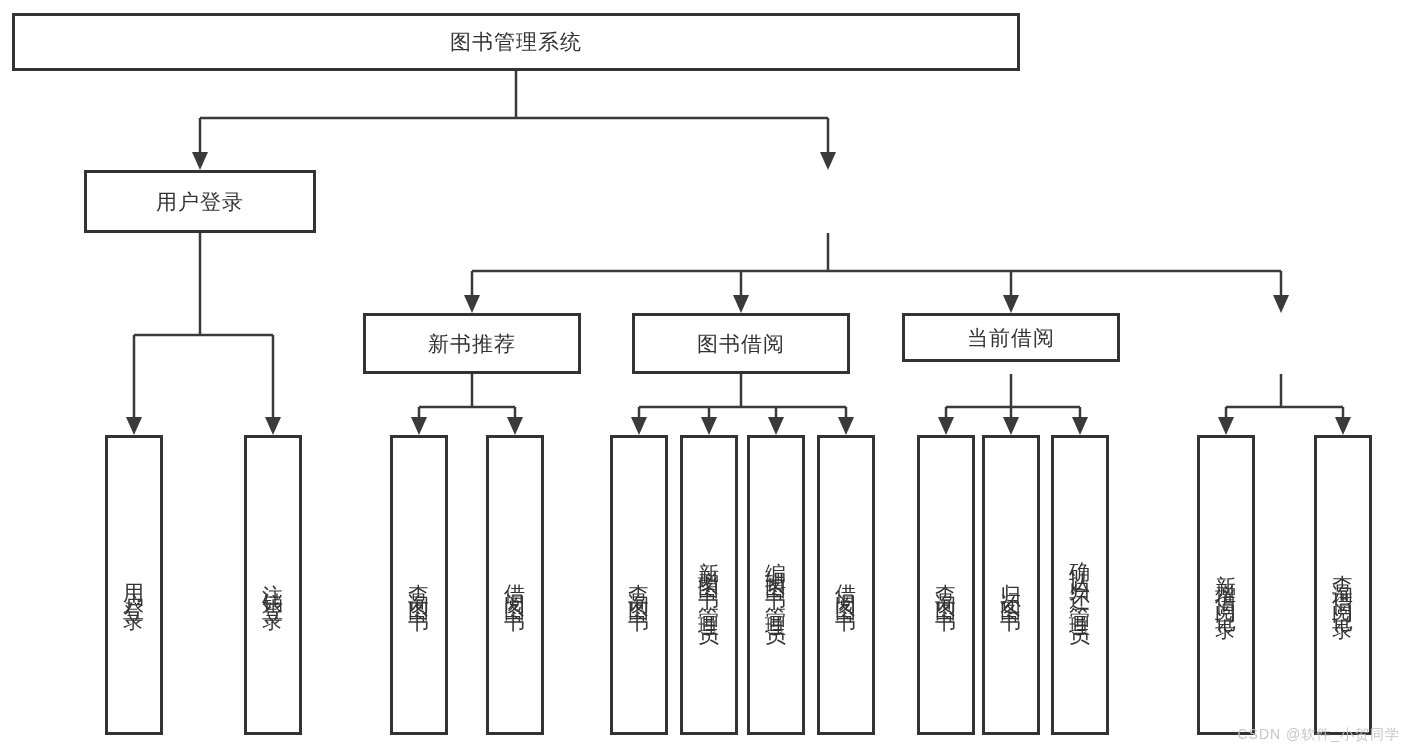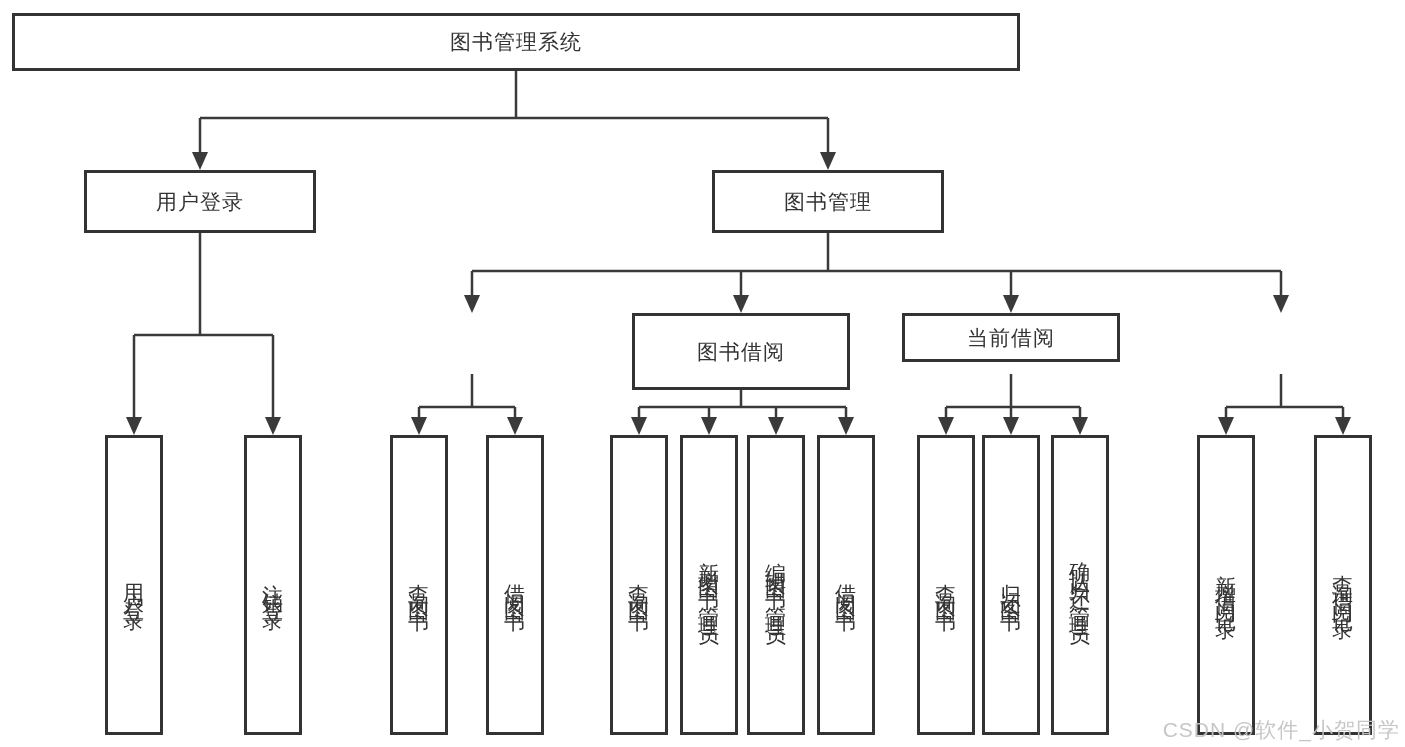--- a/index.html
+++ b/index.html
@@ -30,21 +30,21 @@
   .vtext {
     writing-mode:vertical-rl;
     font-size:21px;
     color:#333333;
     letter-spacing:9px;
     line-height:1;
   }
   .watermark {
     position:absolute;
     right:5px; bottom:3px;
-    font-size:21px;
+    font-size:14px;
     color:rgba(195,195,197,0.95);
     letter-spacing:1px;
     z-index:5;
     white-space:nowrap;
   }
 </style>
 </head>
 <body>
 
 <div class="canvas">
@@ -82,25 +82,25 @@
     </g>
   </svg>
 
   <div class="node" style="left:12px; top:13px; width:1008px; height:58px;">
     <span class="htext">图书管理系统</span>
   </div>
 
   <div class="node" style="left:84px; top:170px; width:232px; height:63px;">
     <span class="htext">用户登录</span>
   </div>
-  <div class="node" style="left:712px; top:170px; width:232px; height:63px;">
-    <span class="htext">图书管理</span>
+
+  <div class="node" style="left:363px; top:313px; width:218px; height:61px;">
+    <span class="htext">新书推荐</span>
   </div>
-
-  <div class="node" style="left:632px; top:313px; width:218px; height:77px;">
+  <div class="node" style="left:632px; top:313px; width:218px; height:61px;">
     <span class="htext">图书借阅</span>
   </div>
   <div class="node" style="left:902px; top:313px; width:218px; height:49px;">
     <span class="htext">当前借阅</span>
   </div>
 
   <div class="node" style="left:105px; top:435px; width:58px; height:300px;">
     <span class="vtext">用户登录</span>
   </div>
   <div class="node" style="left:244px; top:435px; width:58px; height:300px;">

